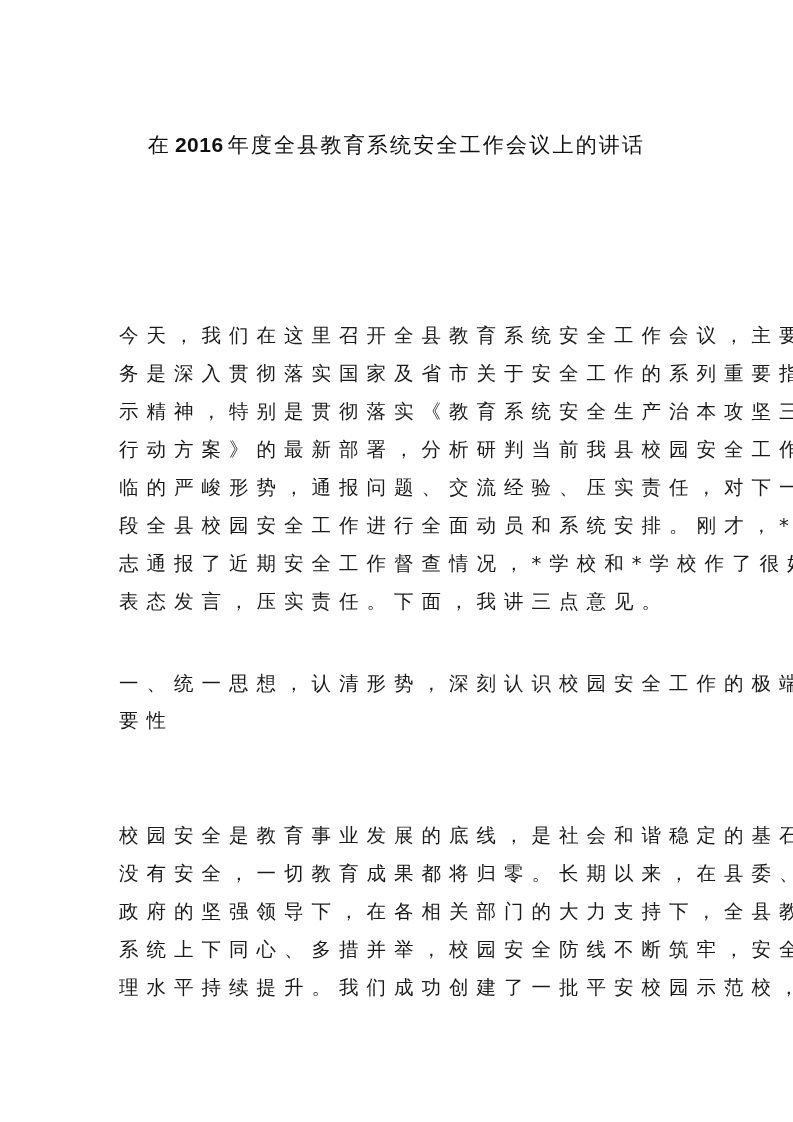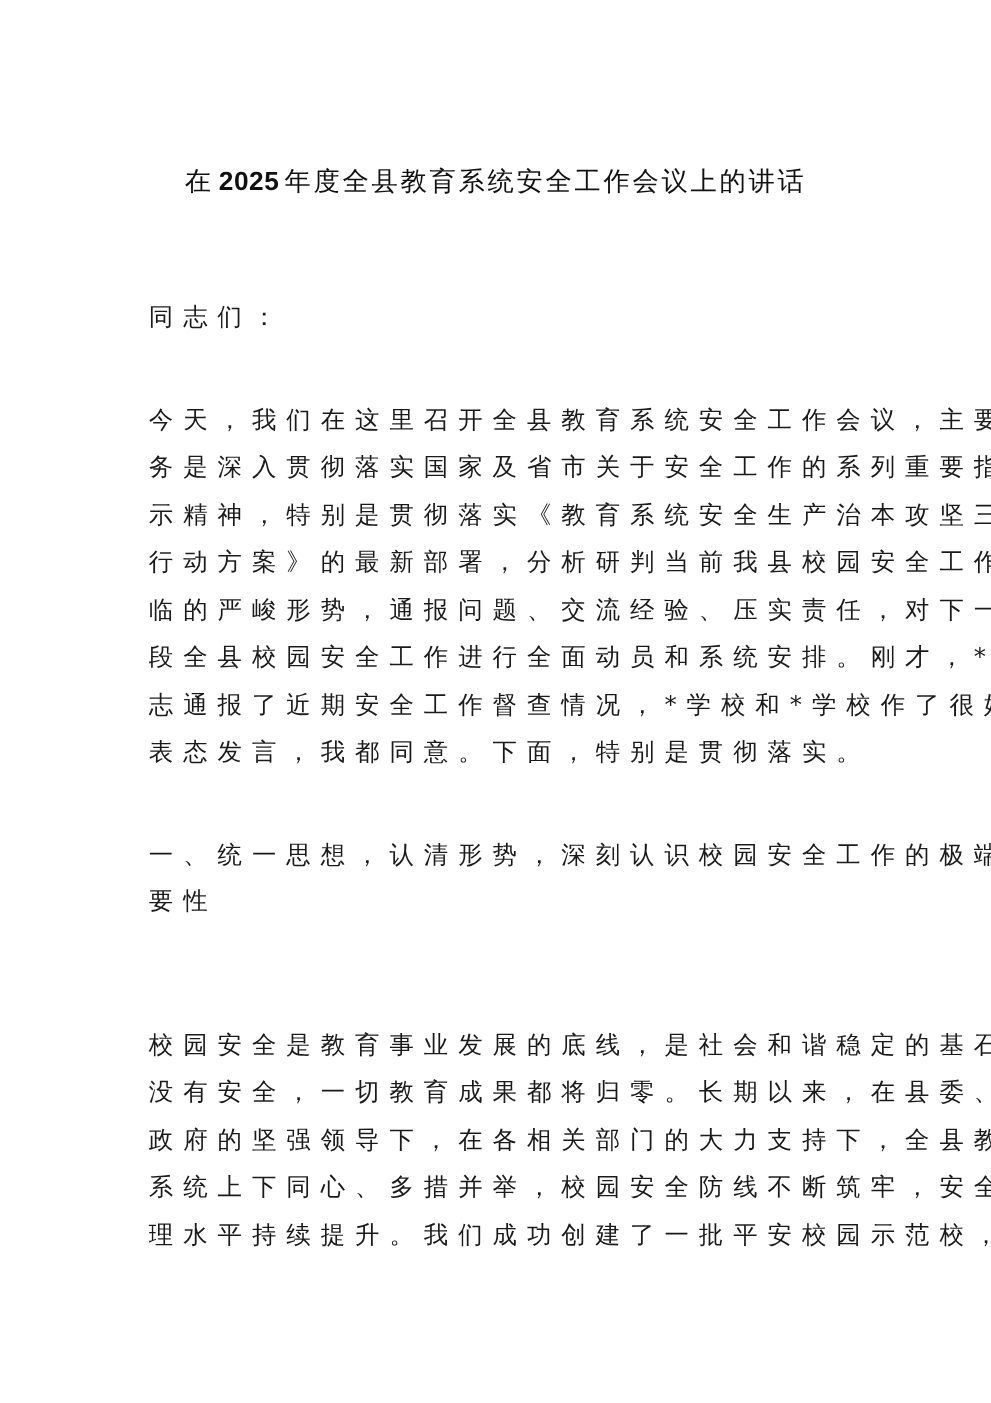--- a/index.html
+++ b/index.html
@@ -49,34 +49,33 @@
       white-space: nowrap;
       color: #1a1a1a;
     }
   </style>
 </head>
 <body>
 
 <div class="page">
 
   <div class="title">
-    <span>在</span><span class="num">2025</span><span>年度全县教育系统安全工作会议上的讲话</span>
+    <span>在</span><span class="num">2016</span><span>年度全县教育系统安全工作会议上的讲话</span>
   </div>
 
-  <div class="line" style="top:240px;">同志们：</div>
 
   <div>
     <div class="line" style="top:322px;">今天，我们在这里召开全县教育系统安全工作会议，主要任</div>
     <div class="line" style="top:360px;">务是深入贯彻落实国家及省市关于安全工作的系列重要指</div>
     <div class="line" style="top:398px;">示精神，特别是贯彻落实《教育系统安全生产治本攻坚三年</div>
     <div class="line" style="top:436px;">行动方案》的最新部署，分析研判当前我县校园安全工作面</div>
     <div class="line" style="top:474px;">临的严峻形势，通报问题、交流经验、压实责任，对下一阶</div>
     <div class="line" style="top:512px;">段全县校园安全工作进行全面动员和系统安排。刚才，*同</div>
     <div class="line" style="top:550px;">志通报了近期安全工作督查情况，*学校和*学校作了很好的</div>
-    <div class="line" style="top:588px;">表态发言，我都同意。下面，特别是贯彻落实。</div>
+    <div class="line" style="top:588px;">表态发言，压实责任。下面，我讲三点意见。</div>
   </div>
 
   <div>
     <div class="line" style="top:670px;">一、统一思想，认清形势，深刻认识校园安全工作的极端重</div>
     <div class="line" style="top:708px;font-family:Liberation Mono, monospace;">要性</div>
   </div>
 
   <div>
     <div class="line" style="top:822px;">校园安全是教育事业发展的底线，是社会和谐稳定的基石。</div>
     <div class="line" style="top:860px;">没有安全，一切教育成果都将归零。长期以来，在县委、县</div>

